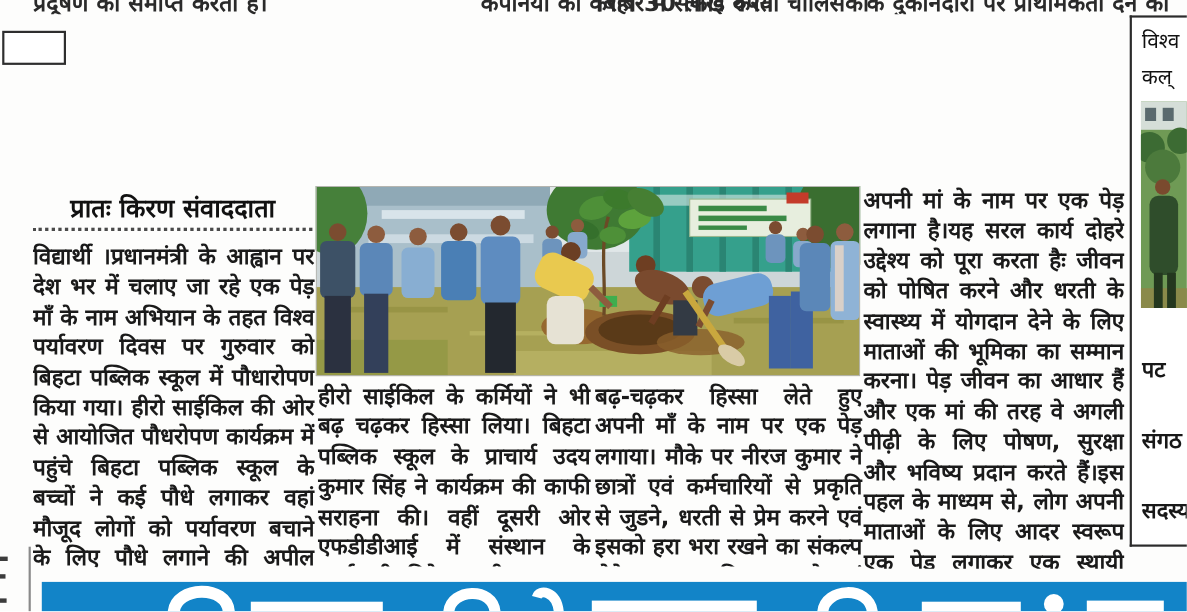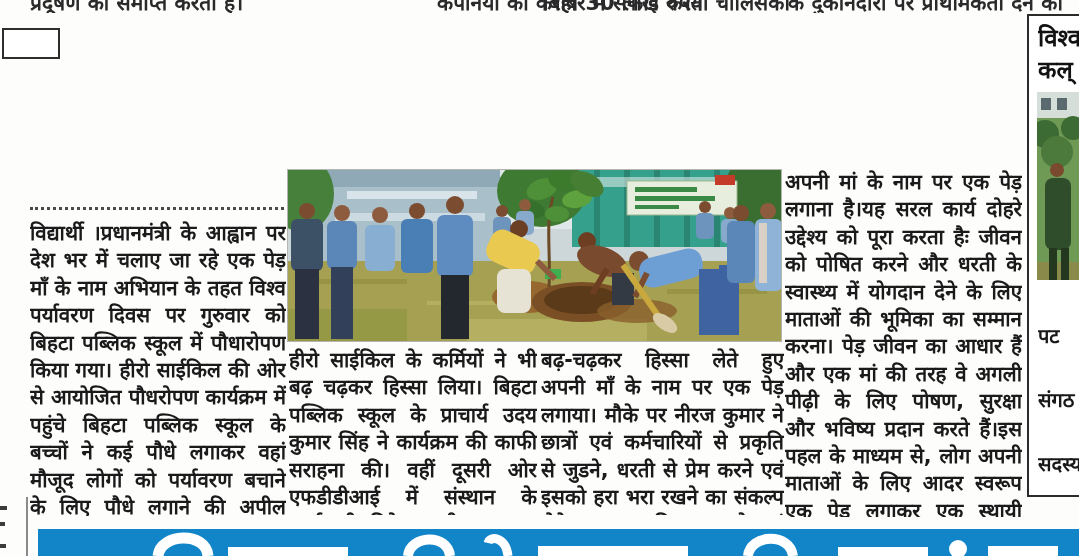--- a/index.html
+++ b/index.html
@@ -25,21 +25,21 @@
   .col2{left:289px;top:347px;width:248px;height:168px;}
   .col3{left:541px;top:347px;width:243px;height:168px;}
   .col4{left:785px;top:169px;width:237px;height:348px;}
   
   .photo{position:absolute;left:287px;top:169px;width:495px;height:173px;}
   .photo svg{display:block;}
   
   .rcbox{position:absolute;left:1027px;top:14px;width:60px;height:479px;
          border:2px solid #2b2b2b;border-right:none;background:#fff;}
   .rchead{position:absolute;left:1038px;top:22px;width:41px;height:64px;overflow:hidden;
-          font-size:24px;font-weight:700;line-height:32px;color:#111;white-space:nowrap;}
+          font-size:19px;font-weight:400;line-height:32px;color:#111;white-space:nowrap;}
   .rcphoto{position:absolute;left:1037px;top:92px;width:43px;height:188px;overflow:hidden;}
   .rclines{position:absolute;left:1038px;top:284px;width:41px;height:208px;overflow:hidden;
            font-size:20px;font-weight:700;line-height:23.2px;color:#181818;}
   .rclines div{white-space:nowrap;margin-top:41px;}
   
   .vrule{position:absolute;left:26px;top:497px;width:2px;height:59px;background:#8a8a8a;}
   .edgemark{position:absolute;background:#3c3c3c;}
   .banner{position:absolute;left:38px;top:529px;width:1041px;height:27px;background:#1284c8;overflow:hidden;}
 </style>
 </head>
@@ -50,20 +50,21 @@
   <div class="topstrip">
     <span class="frag0">प्रदूषण को समाप्त करता है।</span>
     <span class="frag1">कंपनियों को करीब 30 लाख रुपये</span>
     <span class="frag2">बिहार में सफाई करता चालिसका</span>
     <span class="frag3">के दुकानदारों पर प्राथमिकता देने की</span>
   </div>
 
   <div class="leftbox"></div>
 
 
+  <div class="byline">प्रातः किरण संवाददाता</div>
   <div class="byline-rule"></div>
 
   <div class="photo">
     <svg width="495" height="173" viewBox="0 0 495 173">
       <rect x="0" y="0" width="495" height="173" fill="#cdd6d8"></rect>
       <rect x="130" y="0" width="170" height="60" fill="#e8eef0" opacity="0.7"></rect>
 
       <rect x="28" y="0" width="185" height="95" fill="#a9bfca"></rect>
       <rect x="28" y="0" width="185" height="18" fill="#8fa9b6"></rect>
       <rect x="60" y="22" width="130" height="8" fill="#e4edf1" opacity="0.8"></rect>

